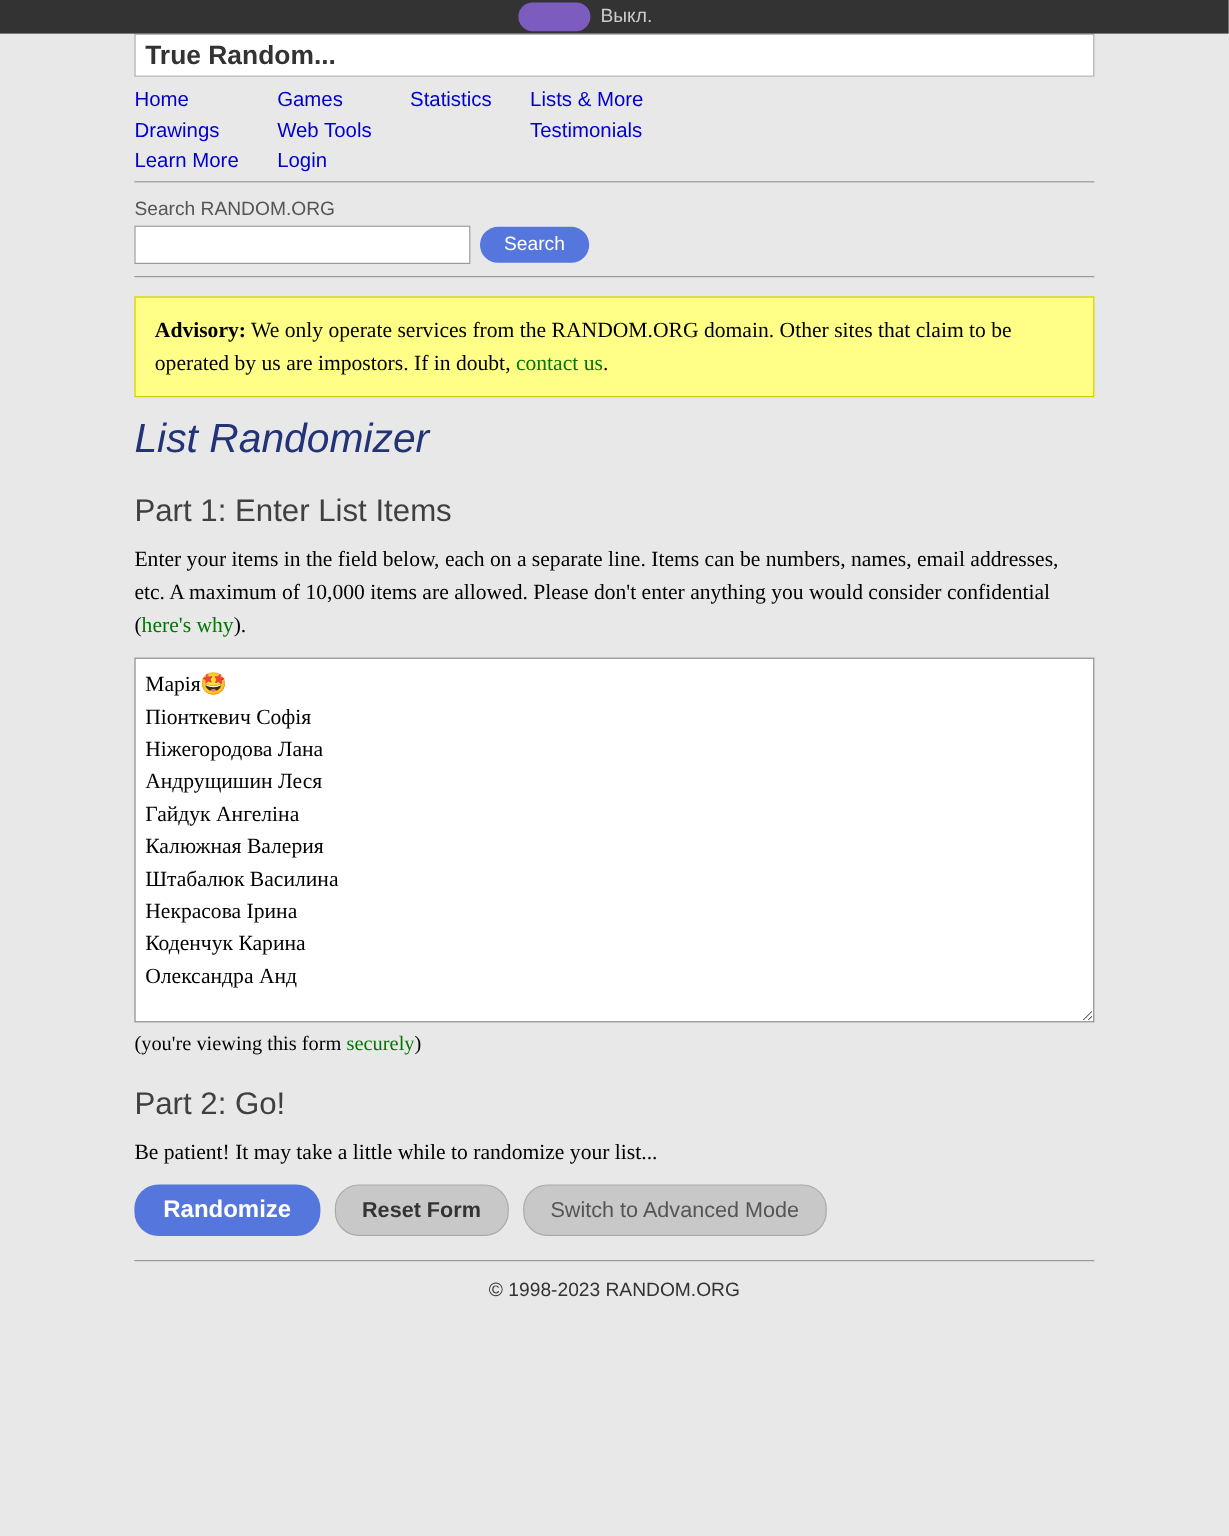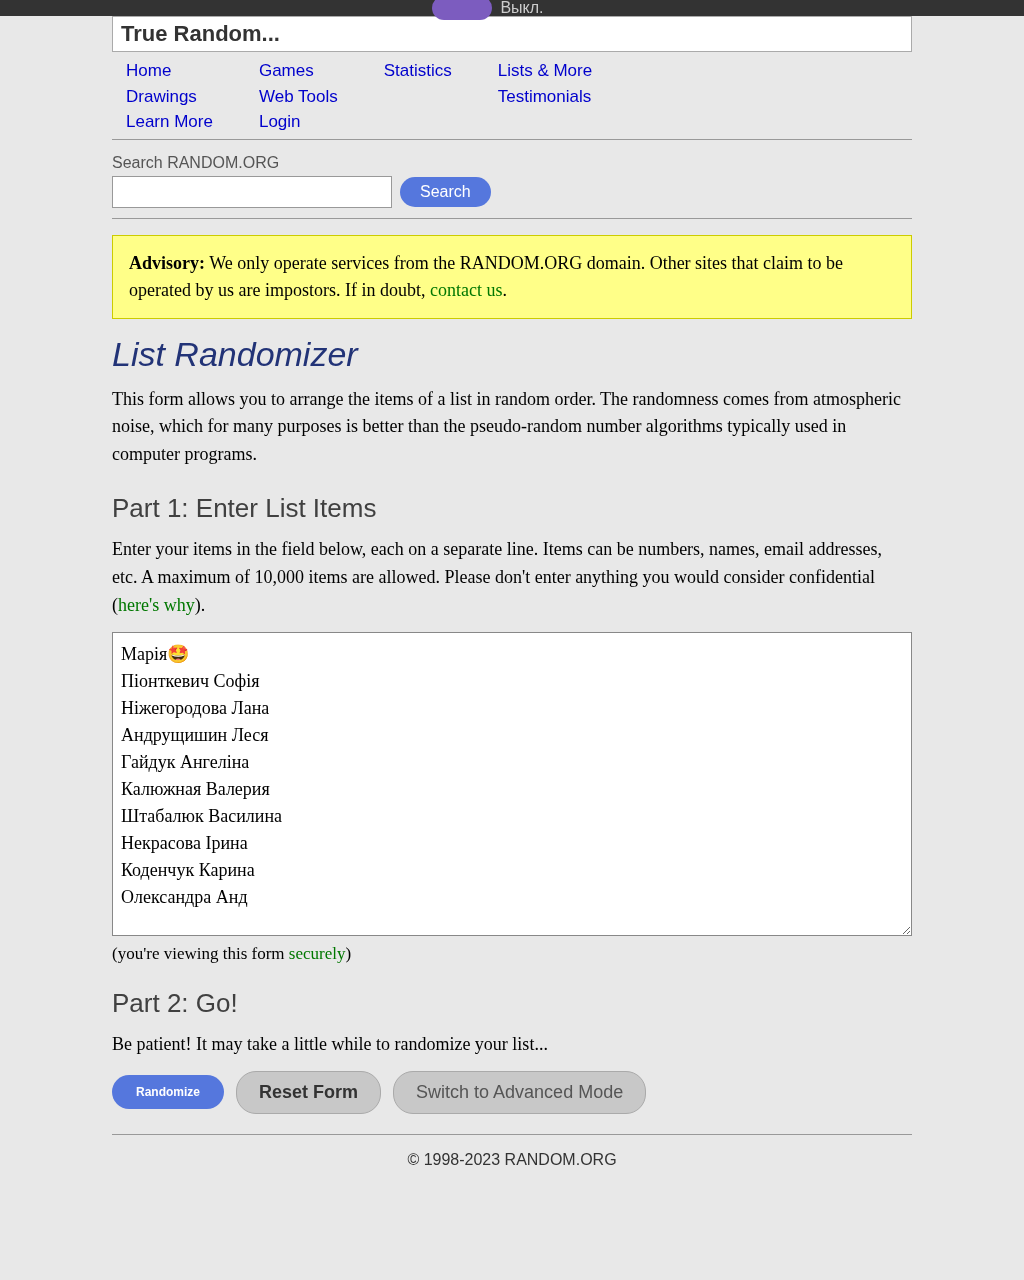--- a/index.html
+++ b/index.html
@@ -5,21 +5,21 @@
     * { box-sizing: border-box; margin: 0; padding: 0; }
     body {
       font-family: Times New Roman, serif;
       background: #e8e8e8;
       font-size: 18px;
       color: #000;
     }
 
     .top-bar {
       background: #333;
-      height: 16px;
+      height: 28px;
       display: flex;
       align-items: center;
       justify-content: center;
       position: relative;
     }
     .top-bar-pill {
       background: #7c5cbf;
       border-radius: 20px;
       width: 60px;
       height: 24px;
@@ -59,21 +59,20 @@
       padding: 6px 0 4px 0;
       border-bottom: 1px solid #999;
     }
     .nav-row {
       display: flex;
       flex-wrap: wrap;
       gap: 0;
     }
     .nav-col {
       margin-right: 32px;
-      margin-left: 14px;
     }
     .nav-link {
       color: #00c;
       text-decoration: none;
       font-size: 17px;
       display: block;
       line-height: 1.5;
       font-family: Arial, sans-serif;
     }
 
@@ -184,21 +183,21 @@
       gap: 12px;
       align-items: center;
       margin-top: 12px;
     }
     .btn-randomize {
       background: #5577dd;
       color: white;
       border: none;
       border-radius: 20px;
       padding: 10px 24px;
-      font-size: 12px;
+      font-size: 20px;
       font-family: Arial, sans-serif;
       font-weight: bold;
       cursor: pointer;
     }
     .btn-reset {
       background: #c8c8c8;
       color: #333;
       border: 1px solid #aaa;
       border-radius: 20px;
       padding: 10px 22px;
@@ -271,21 +270,20 @@
       <button class="search-button">Search</button>
     </div>
   </div>
 
   <div class="advisory-box">
     <span class="advisory-bold">Advisory:</span><span> We only operate services from the RANDOM.ORG domain. Other sites that claim to be operated by us are impostors. If in doubt, </span><a class="advisory-link" href="#">contact us</a><span>.</span>
   </div>
 
   <h1 class="page-title">List Randomizer</h1>
 
-  <p class="body-text">This form allows you to arrange the items of a list in random order. The randomness comes from atmospheric noise, which for many purposes is better than the pseudo-random number algorithms typically used in computer programs.</p>
 
   <h2 class="section-title">Part 1: Enter List Items</h2>
 
   <p class="body-text">
     <span>Enter your items in the field below, each on a separate line. Items can be numbers, names, email addresses, etc. A maximum of 10,000 items are allowed. Please don't enter anything you would consider confidential (</span><a class="inline-link" href="#">here's why</a><span>).</span>
   </p>
 
   <textarea class="list-textarea" style="">Марія🤩
 Піонткевич Софія
 Ніжегородова Лана

